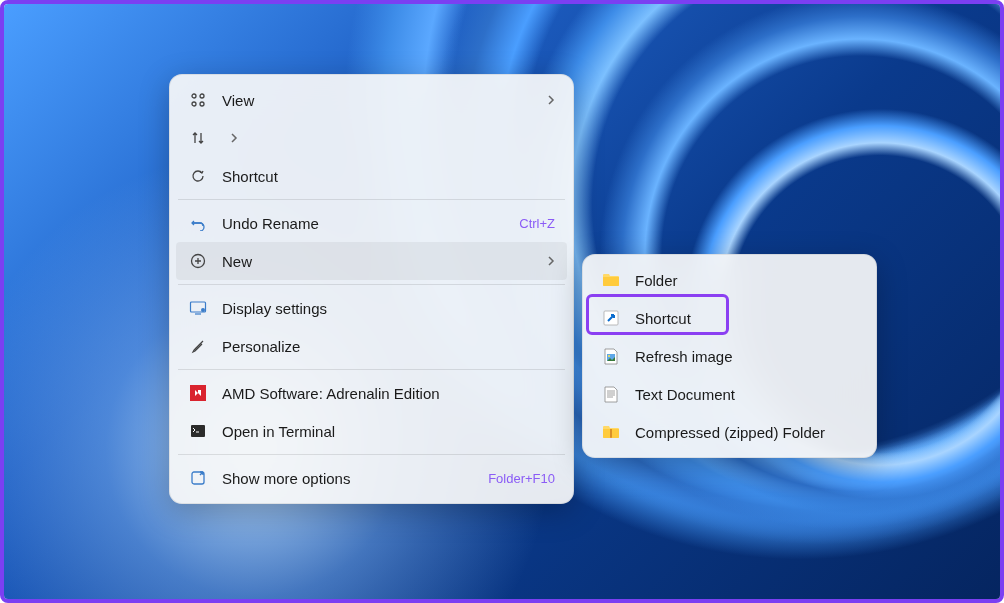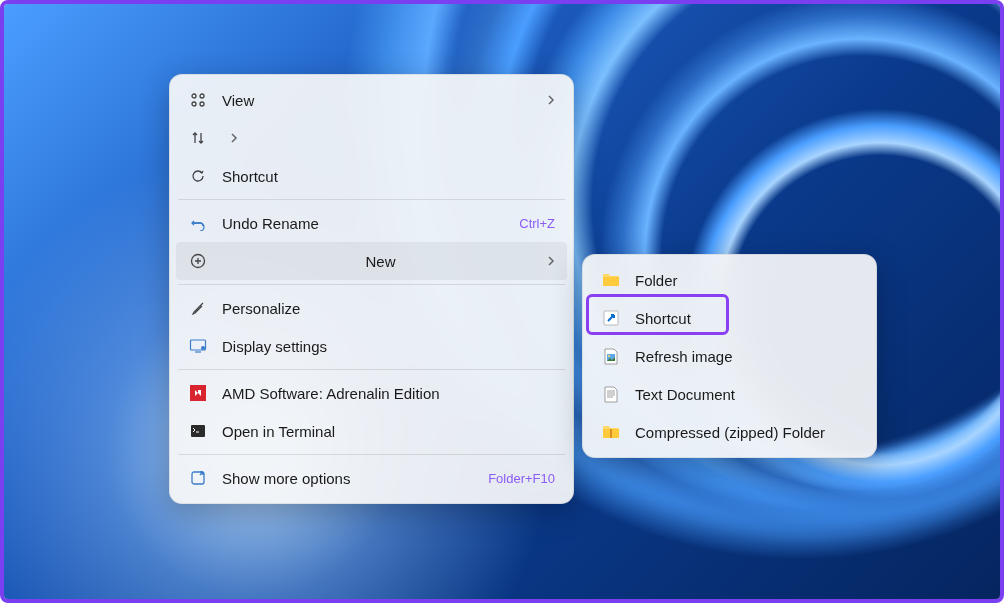--- a/index.html
+++ b/index.html
@@ -42,21 +42,21 @@
 
     .menu-item {
       display: flex;
       align-items: center;
       padding: 9px 12px;
       border-radius: 4px;
       cursor: default;
       font-size: 15px;
       color: #1a1a1a;
     }
-    .menu-item.hover { background: rgba(0,0,0,0.05); text-align: center; }
+    .menu-item.hover { background: rgba(0,0,0,0.05); }
     .menu-item .icon { width: 20px; height: 20px; margin-right: 14px; display: flex; align-items: center; justify-content: center; flex-shrink: 0; }
     .menu-item .label { flex: 1; }
     .menu-item .accel { color: #8b5cf6; font-size: 13px; }
     .menu-item .chevron { color: #666; font-size: 13px; margin-left: 8px; display:flex; align-items:center; }
 
     .separator { height: 1px; background: rgba(0,0,0,0.1); margin: 4px 2px; }
 
     .highlight-box {
       position: absolute;
       border: 3px solid #8b3ff2;
@@ -142,35 +142,35 @@
     <span class="label">New</span>
     <span class="chevron">
         <svg width="8" height="12" viewBox="0 0 8 12" fill="none" stroke="#666" stroke-width="1.5">
           <path d="M2 2 L6 6 L2 10"></path>
         </svg>
       </span>
   </div>
   <div class="separator"></div>
   <div class="menu-item">
     <span class="icon">
-      <svg width="16" height="16" viewBox="0 0 16 16" fill="none" stroke="#444" stroke-width="1.2">
-          <path d="M13 3 L10 6 M11 5 L6 10 L4 12 L3 14 L5 13 L7 11 L12 6"></path>
-        </svg>
-    </span>
-    <span class="label">Personalize</span>
-  </div>
-  <div class="menu-item">
-    <span class="icon">
       <svg width="18" height="16" viewBox="0 0 18 16" fill="none" stroke="#3a7cc9" stroke-width="1.2">
           <rect x="1.5" y="2" width="15" height="10" rx="1"></rect>
           <path d="M6 14 L12 14"></path>
           <circle cx="14" cy="10" r="2" fill="#3a7cc9" stroke="none"></circle>
         </svg>
     </span>
     <span class="label">Display settings</span>
+  </div>
+  <div class="menu-item">
+    <span class="icon">
+      <svg width="16" height="16" viewBox="0 0 16 16" fill="none" stroke="#444" stroke-width="1.2">
+          <path d="M13 3 L10 6 M11 5 L6 10 L4 12 L3 14 L5 13 L7 11 L12 6"></path>
+        </svg>
+    </span>
+    <span class="label">Personalize</span>
   </div>
   <div class="separator"></div>
   <div class="menu-item">
     <span class="icon">
       <svg width="16" height="16" viewBox="0 0 16 16">
           <rect width="16" height="16" fill="#d9232e"></rect>
           <path d="M5 5 L11 5 L11 11 L8 8 L8 5 M5 5 L5 11 L8 8" fill="#fff"></path>
         </svg>
     </span>
     <span class="label">AMD Software: Adrenalin Edition</span>

